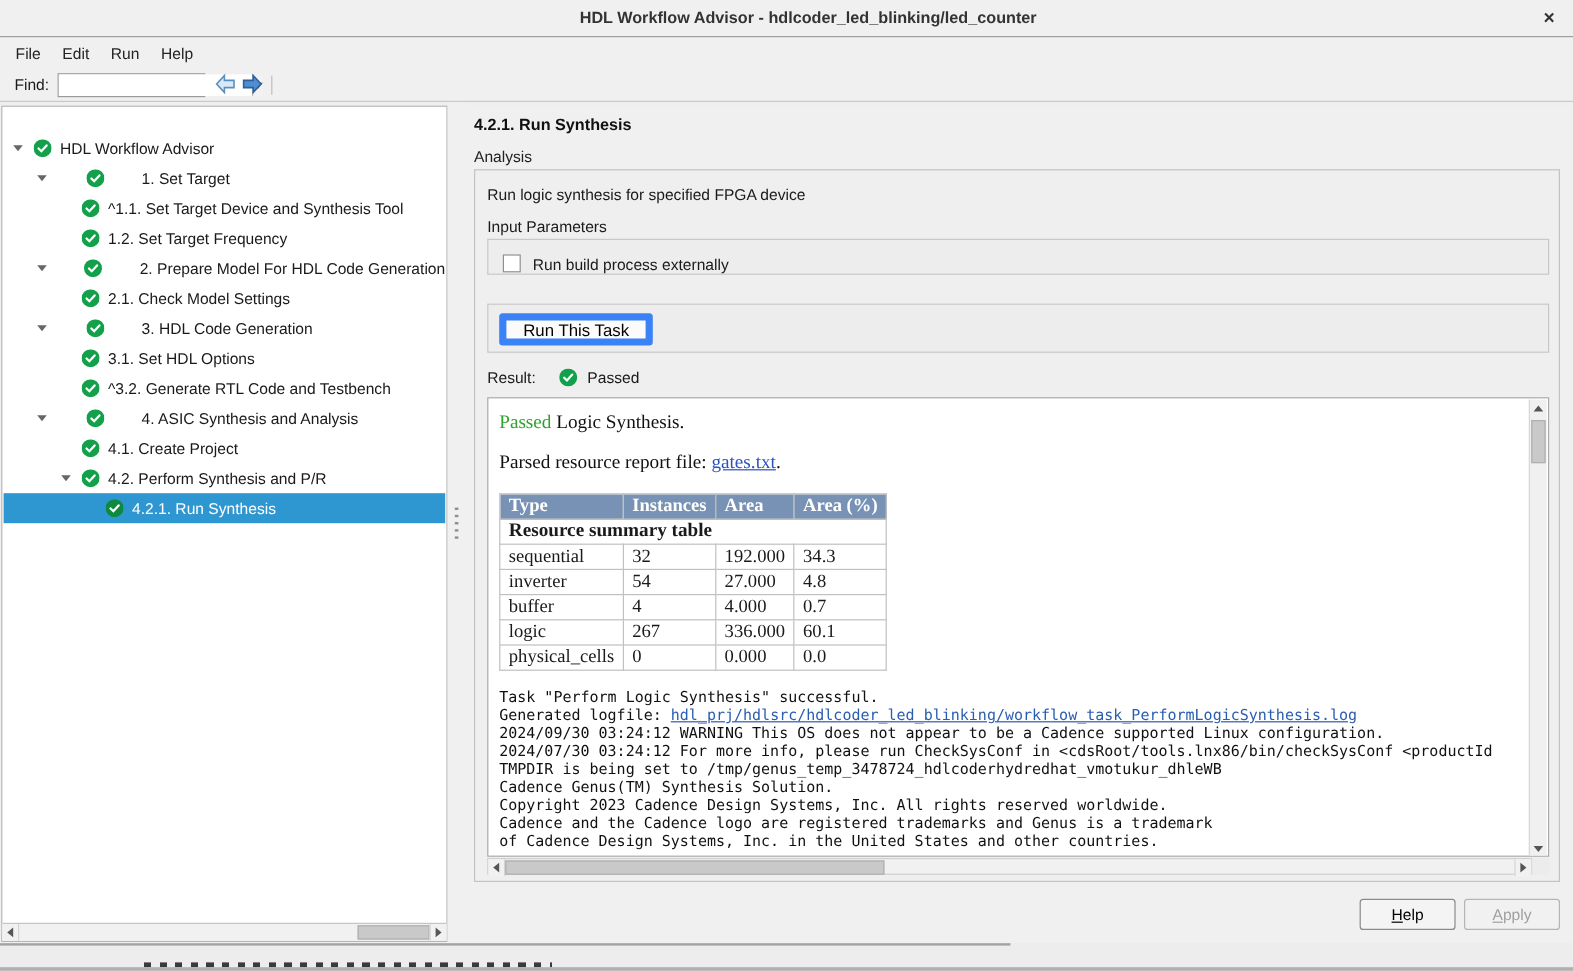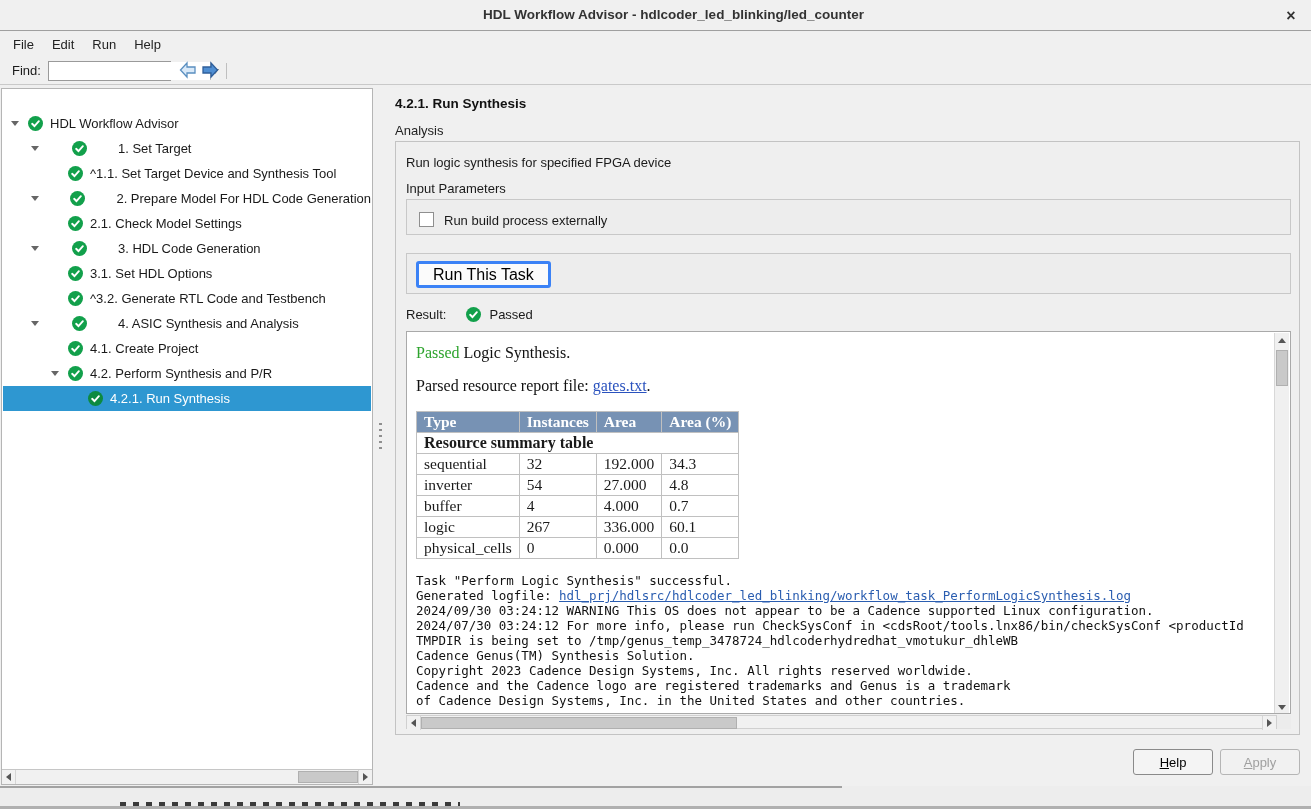--- a/index.html
+++ b/index.html
@@ -65,29 +65,29 @@
   .grip i { width:3px; height:2px; background:#8f8f8f; }
 
   
   .content { position:absolute; left:390px; top:88px; width:921px; height:698px; background:#f0f0f0; }
   .task-title { position:absolute; left:5px; top:8px; font-weight:bold; font-size:13.5px; color:#111; }
   .section-label { position:absolute; left:5px; top:35px; color:#222; }
   .analysis-box { position:absolute; left:5px; top:53px; width:905px; height:594px;
     background:#efefef; border:1px solid #c3c3c3; }
   .desc-text { position:absolute; left:10px; top:13px; }
   .params-label { position:absolute; left:10px; top:39px; }
-  .params-box { position:absolute; left:10px; top:57px; width:885px; height:36px;
+  .params-box { position:absolute; left:10px; top:57px; width:885px; height:30px;
     background:#ededed; border:1px solid #c8c8c8; }
   .checkbox { position:absolute; left:12px; top:12px; width:15px; height:15px;
     background:#fff; border:1px solid #8f8f8f; }
   .checkbox-label { position:absolute; left:37px; top:13px; }
   .run-box { position:absolute; left:10px; top:111px; width:885px; height:41px;
     background:#ededed; border:1px solid #c8c8c8; }
   .run-btn { position:absolute; left:9px; top:7px; height:27px; padding:0 14px;
-    background:#fbfbfb; border:3px solid #3b82f6; border-radius:3px; font-size:16px;
+    background:#fbfbfb; border:6px solid #3b82f6; border-radius:3px; font-size:14px;
     font-family:"Liberation Sans", sans-serif; }
   .result-row { position:absolute; left:10px; top:165px; display:flex; align-items:center; }
   .result-label { margin-right:20px;text-align:center; }
   .result-status { margin-left:8px; }
 
   
   .log-box { position:absolute; left:10px; top:189px; width:885px; height:383px;
     background:#fff; border:1px solid #a9a9a9; overflow:hidden; }
   .log-inner { position:absolute; left:9px; top:6px; right:18px; white-space:nowrap; }
   .serif { font-family:"Liberation Serif", serif; font-size:16px; color:#111; }
@@ -197,20 +197,28 @@
 
     <div class="tree-row lvl2">
       <span class="expander"></span>
       <svg class="check-icon" viewBox="0 0 16 16">
           <circle cx="8" cy="8" r="8" fill="#12a04b"></circle>
           <path d="M4.4 8.3 L6.9 10.7 L11.6 5.5" stroke="#fff" stroke-width="2" fill="none" stroke-linecap="round"></path>
         </svg>
       <span class="tree-label">^1.1. Set Target Device and Synthesis Tool</span>
     </div>
 
+    <div class="tree-row lvl2">
+      <span class="expander"></span>
+      <svg class="check-icon" viewBox="0 0 16 16">
+          <circle cx="8" cy="8" r="8" fill="#12a04b"></circle>
+          <path d="M4.4 8.3 L6.9 10.7 L11.6 5.5" stroke="#fff" stroke-width="2" fill="none" stroke-linecap="round"></path>
+        </svg>
+      <span class="tree-label">1.2. Set Target Frequency</span>
+    </div>
 
     <div class="tree-row lvl1">
       <span class="expander">
           <span class="tri"></span>
         </span>
       <svg class="check-icon" viewBox="0 0 16 16">
           <circle cx="8" cy="8" r="8" fill="#12a04b"></circle>
           <path d="M4.4 8.3 L6.9 10.7 L11.6 5.5" stroke="#fff" stroke-width="2" fill="none" stroke-linecap="round"></path>
         </svg>
       <span class="tree-label">2. Prepare Model For HDL Code Generation</span>

